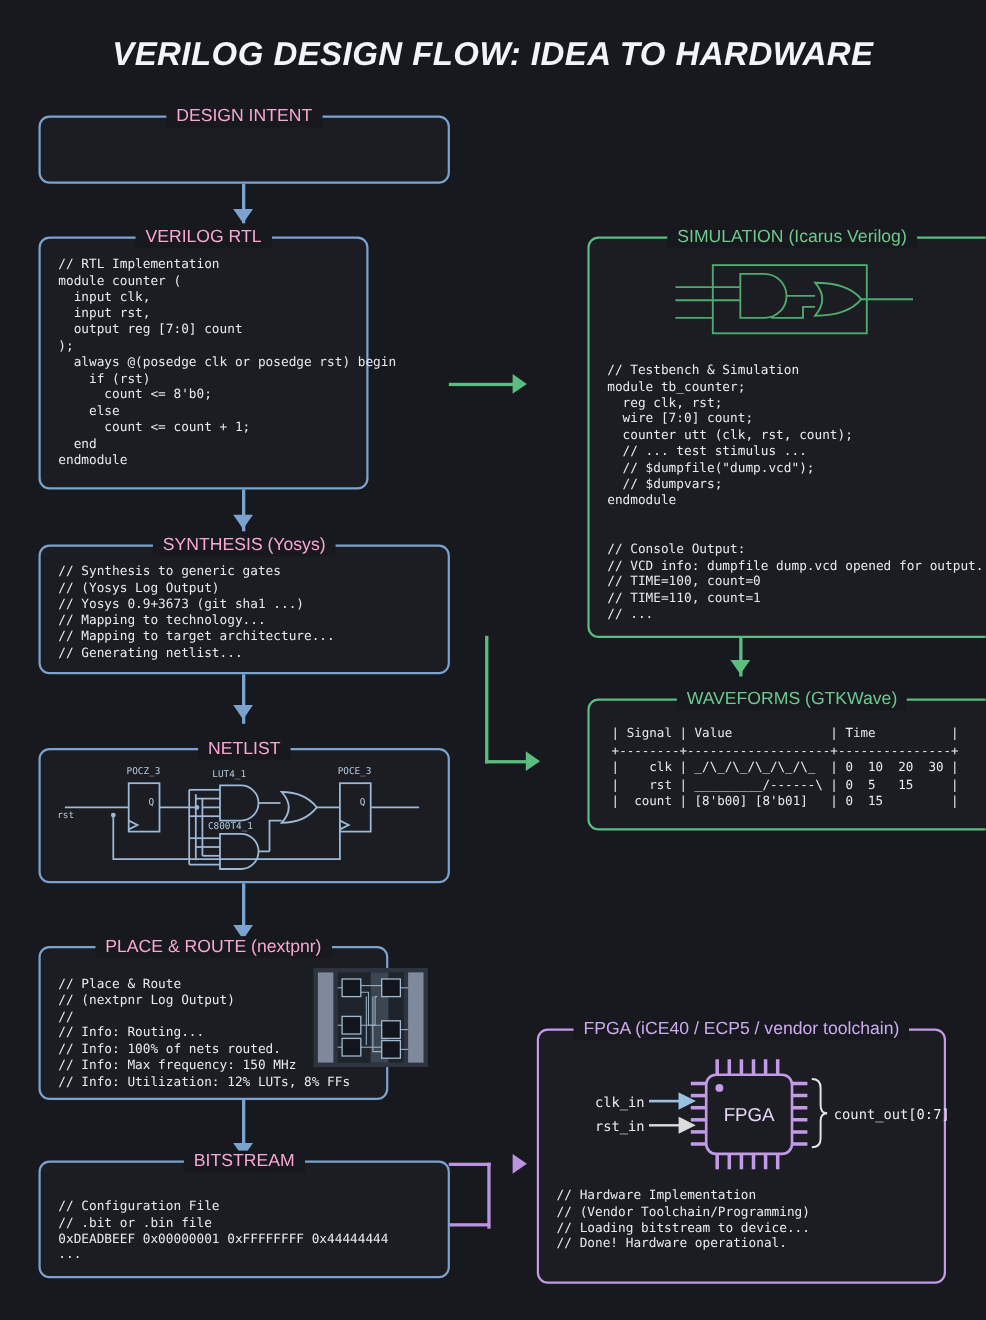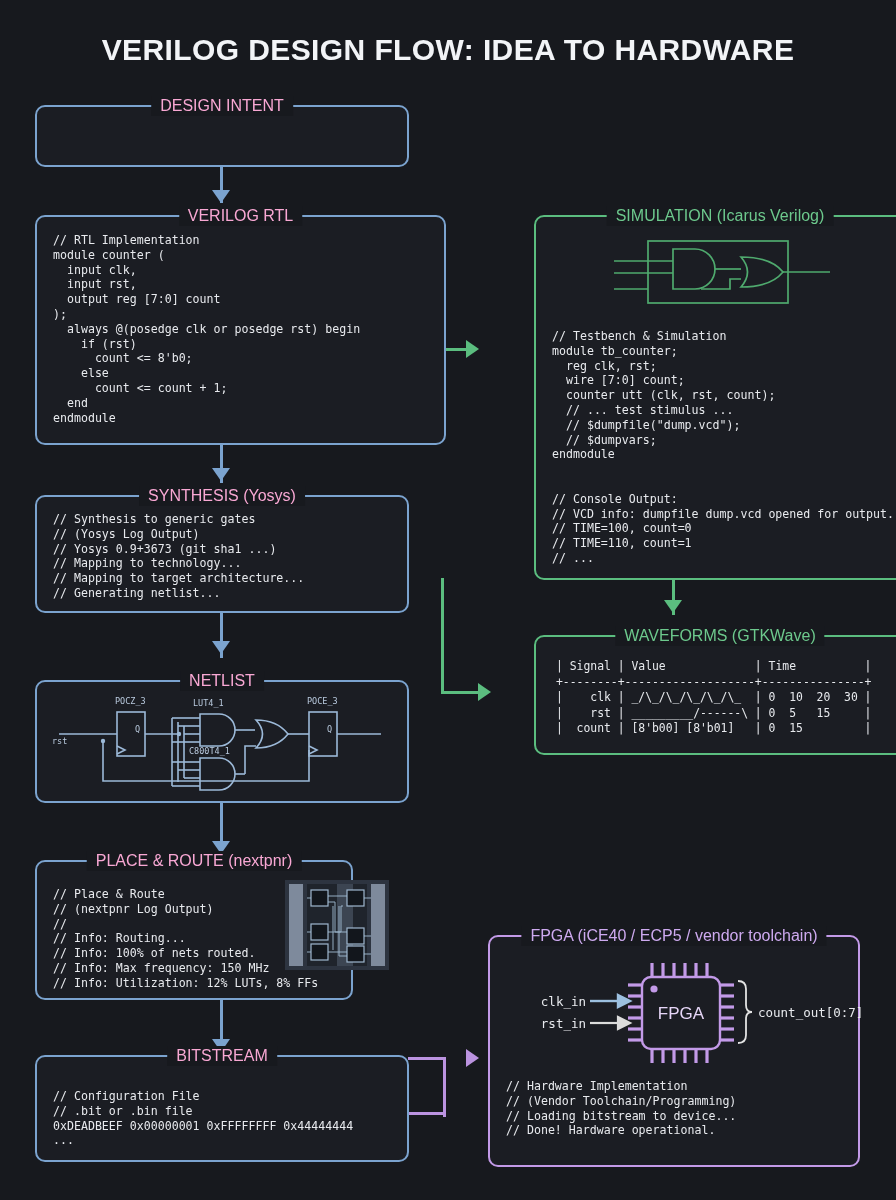--- a/index.html
+++ b/index.html
@@ -12,20 +12,21 @@
   }
   .stage{position:relative;width:896px;height:1200px;}
 
   
   .title{
     position:absolute;left:0;top:33px;width:896px;
     text-align:center;
     font-size:30px;font-weight:bold;letter-spacing:.4px;
     color:#f2f4f7;
     font-family:"Liberation Sans", sans-serif;
+    font-style:italic;
   }
 
   
   .panel{
     position:absolute;
     border:2px solid #7ba3cf;
     border-radius:10px;
     box-sizing:border-box;
     background:#1b1d23;
   }
@@ -115,21 +116,21 @@
 
   <div class="conn purple" style="left:443px;top:1057px;width:3px;height:60px;"></div>
   <div class="conn purple" style="left:408px;top:1057px;width:38px;height:3px;"></div>
   <div class="arrow-r purple" style="left:466px;top:1049px;"></div>
   <div class="conn purple" style="left:408px;top:1112px;width:36px;height:3px;"></div>
 
   <div class="panel" style="left:35px;top:105px;width:374px;height:62px;">
     <div class="legend">DESIGN INTENT</div>
   </div>
 
-  <div class="panel" style="left:35px;top:215px;width:411px;height:230px;">
+  <div class="panel" style="left:35px;top:215px;width:300px;height:230px;">
     <div class="legend">VERILOG RTL</div>
     <div class="code" style="left:16px;top:16px;">// RTL Implementation
 module counter (
   input clk,
   input rst,
   output reg [7:0] count
 );
   always @(posedge clk or posedge rst) begin
     if (rst)
       count &lt;= 8'b0;

